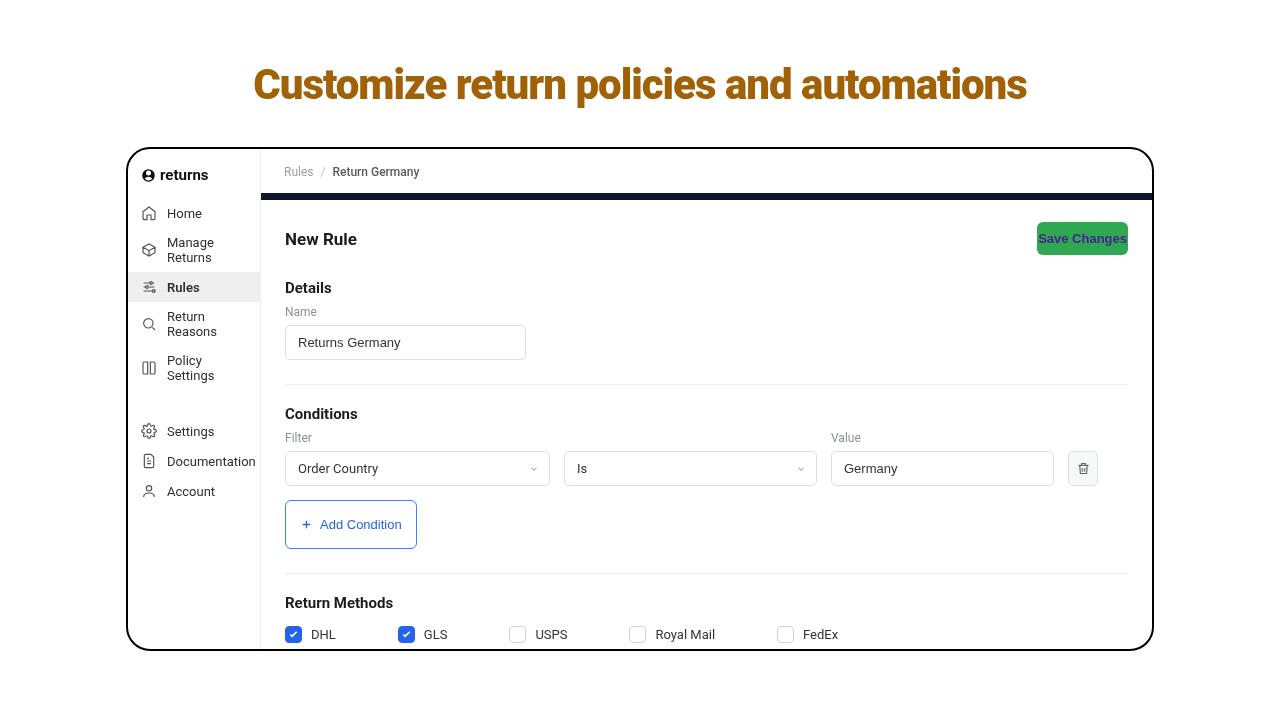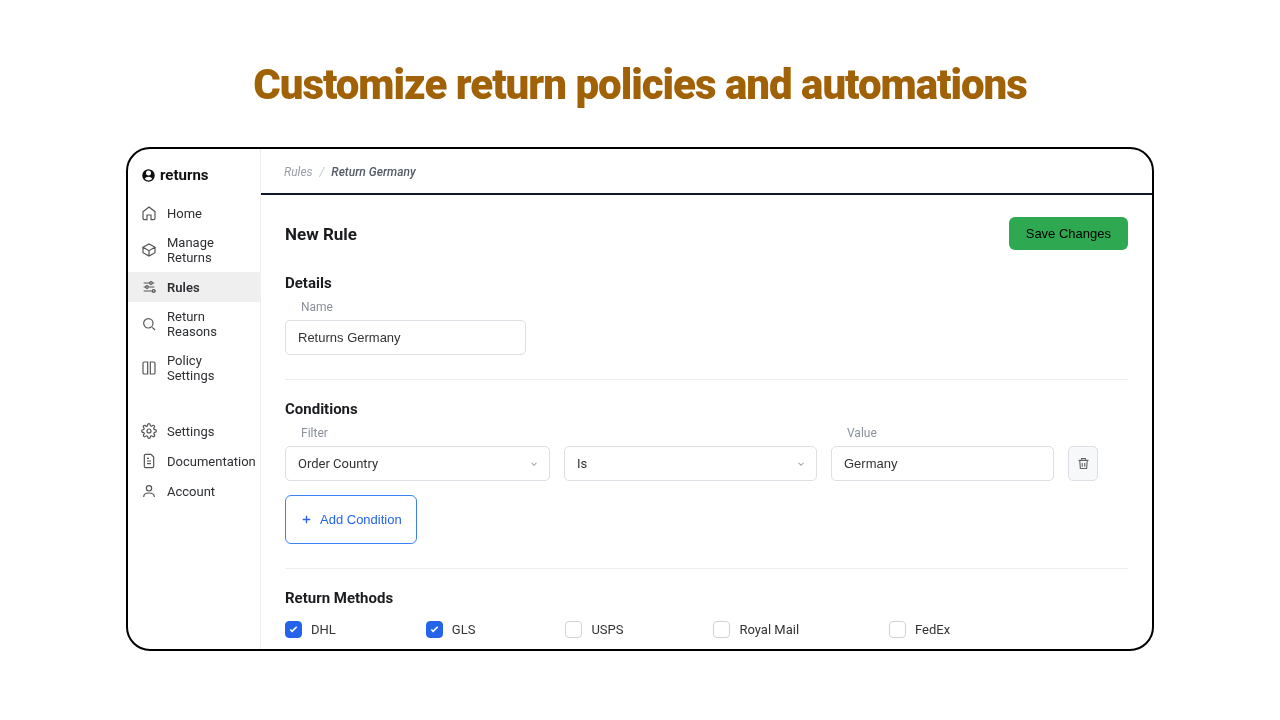--- a/index.html
+++ b/index.html
@@ -76,56 +76,54 @@
 .main {
   flex: 1;
   overflow-y: hidden;
   display: flex;
   flex-direction: column;
 }
 .breadcrumb {
   padding: 16px 23px 14px;
   font-size: 12px;
   color: #9a9fa7;
-  border-bottom: 2px solid #0f172a;
-  font-style: italic;
+  border-bottom: 7px solid #0f172a;
 }
 .breadcrumb .sep { margin: 0 4px; color: #c2c7cf; }
 .breadcrumb .current { color: #555b66; font-weight: 500; }
 .header {
   display: flex;
   justify-content: space-between;
   align-items: center;
   padding: 22px 24px 0;
 }
 .page-title { font-size: 17px; font-weight: 700; color: #1a1c1f; }
 .save-btn {
   background: #2ea952;
-  color: #000000;
-  font-size: 13px;
-  font-weight: 400;
+  color: #4c1d95;
+  font-size: 13px;
+  font-weight: 700;
   border: none;
   border-radius: 6px;
-  padding: 9px 17px;
+  padding: 9px 1px;
   cursor: pointer;
 }
 .content {
   padding: 24px 24px 0;
 }
 .section-title {
   font-size: 15px;
   font-weight: 700;
   color: #1a1c1f;
   margin-bottom: 8px;
 }
 .field-label {
   font-size: 12px;
   color: #8a909a;
   margin-bottom: 6px;
-  margin-left: 16px;
 }
 .input {
   width: 241px;
   border: 1px solid #dcdfe3;
   border-radius: 5px;
   padding: 9px 12px;
   font-size: 13px;
   color: #333;
 }
 .section-sep {
@@ -179,21 +177,21 @@
   color: #2563eb;
   background: #fff;
   border-radius: 6px;
   padding: 16px 14px;
   font-size: 13px;
   font-weight: 500;
   cursor: pointer;
 }
 .methods-row {
   display: flex;
-  gap: 90px;
+  gap: 62px;
   margin-top: 14px;
 }
 .check-item {
   display: flex;
   align-items: center;
   gap: 9px;
   font-size: 13px;
   color: #333;
 }
 .checkbox {

